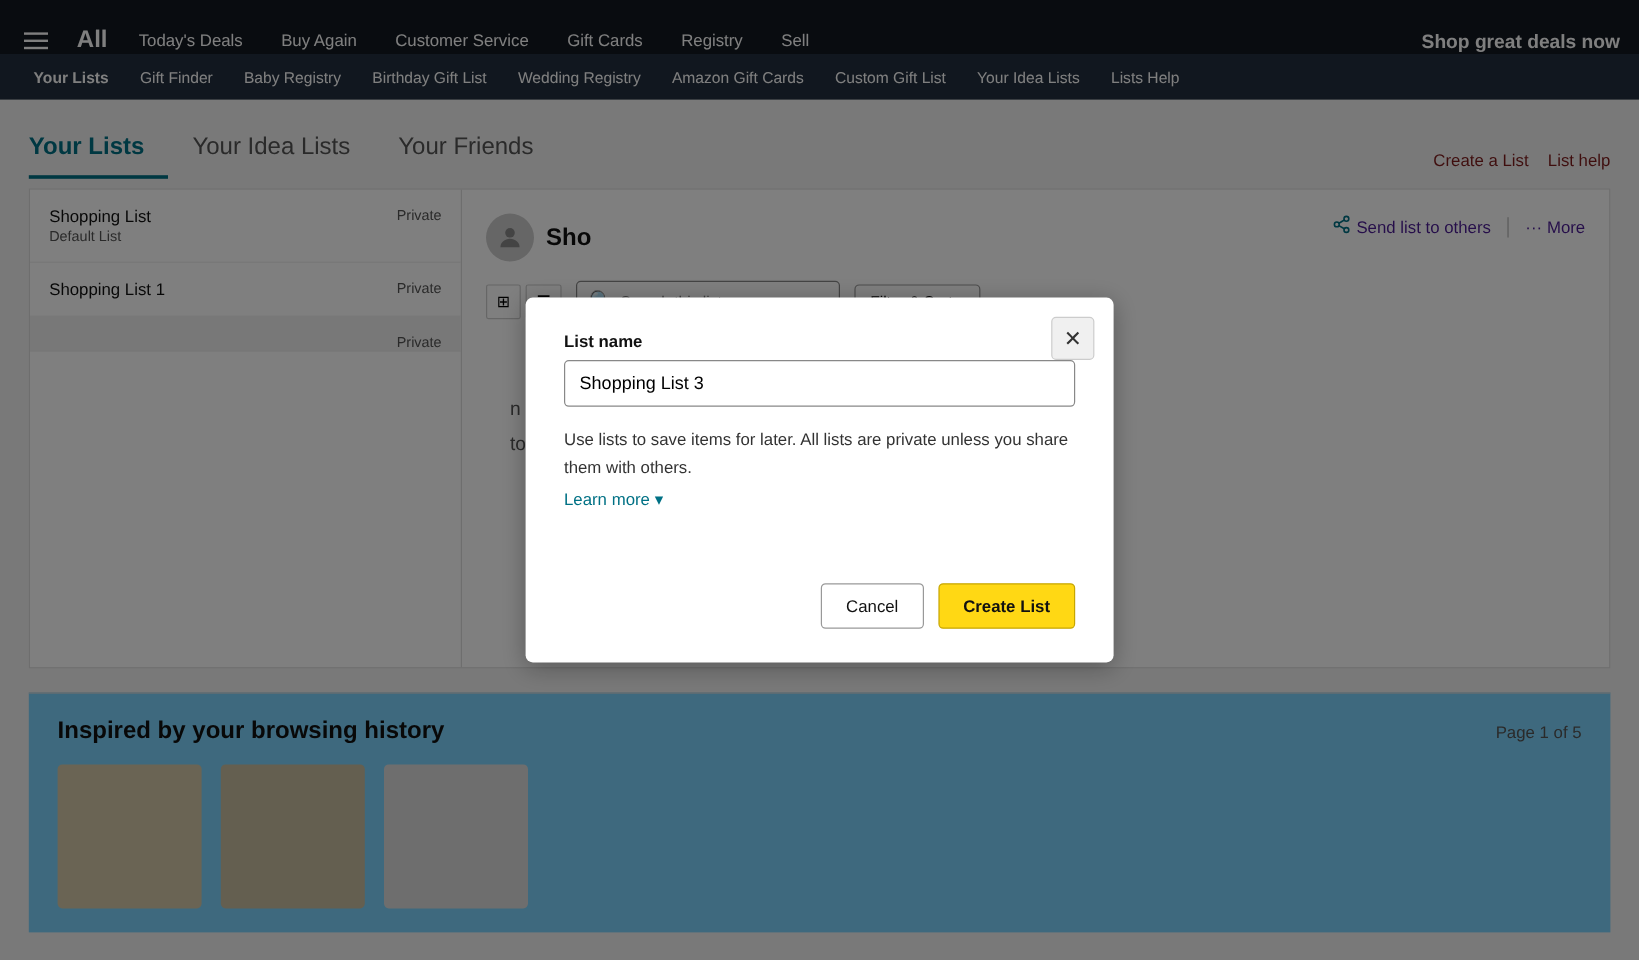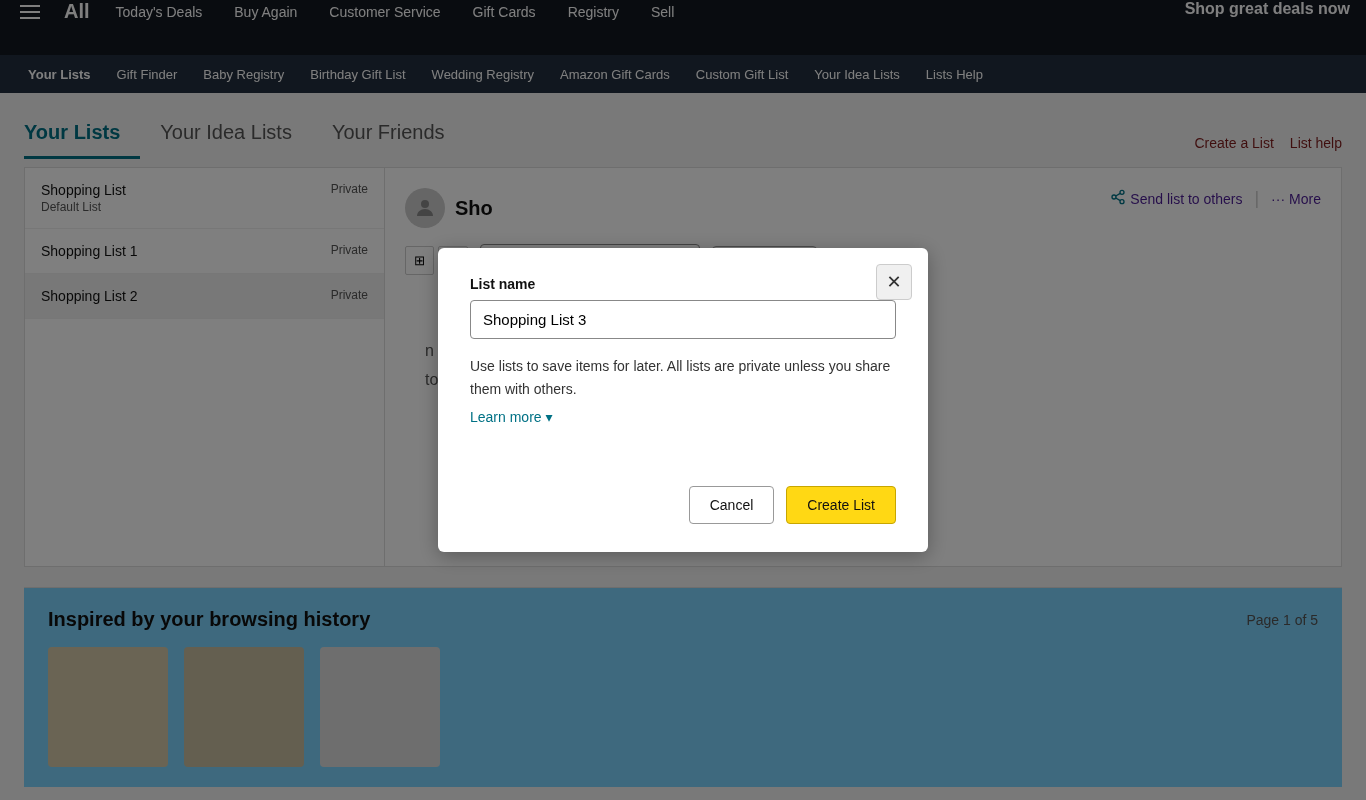--- a/index.html
+++ b/index.html
@@ -3,23 +3,23 @@
   <meta charset="utf-8">
   <style>
     * { box-sizing: border-box; margin: 0; padding: 0; }
     body { font-family: Arial, sans-serif; background: #f3f3f3; width: 1366px; min-height: 800px; overflow-x: hidden; }
 
     
     .top-nav {
       background: #131921;
       color: white;
       display: flex;
-      align-items: flex-start;
+      align-items: flex-end;
       padding: 0 16px;
-      height: 55px;
+      height: 45px;
     }
     .top-nav-left {
       display: flex;
       align-items: center;
       gap: 20px;
       flex: 1;
     }
     .hamburger {
       display: flex;
       flex-direction: column;
@@ -362,21 +362,21 @@
       cursor: pointer;
       color: #111;
     }
     .btn-create {
       background: #ffd814;
       border: 1px solid #c7a600;
       border-radius: 4px;
       padding: 10px 20px;
       font-size: 14px;
       cursor: pointer;
-      font-weight: normal;
+      font-weight: bold;
       color: #111;
     }
   </style>
 </head>
 <body>
 
 <nav class="top-nav">
   <div class="top-nav-left">
     <div class="hamburger">
       <span></span>
@@ -429,21 +429,20 @@
         <span class="list-item-privacy">Private</span>
         <div class="list-item-name">Shopping List</div>
         <div class="list-item-meta">Default List</div>
       </div>
       <div class="list-item">
         <span class="list-item-privacy">Private</span>
         <div class="list-item-name">Shopping List 1</div>
       </div>
       <div class="list-item selected">
         <span class="list-item-privacy">Private</span>
-        <div class="list-item-name">Shopping List 2</div>
       </div>
     </div>
 
     <div class="list-main">
       <div class="list-main-header">
         <div class="list-main-title-area">
           <div class="list-avatar">
             <svg width="24" height="24" viewBox="0 0 24 24" fill="#888">
               <circle cx="12" cy="8" r="4"></circle>
               <path d="M4 20c0-4 3.6-7 8-7s8 3 8 7"></path>

